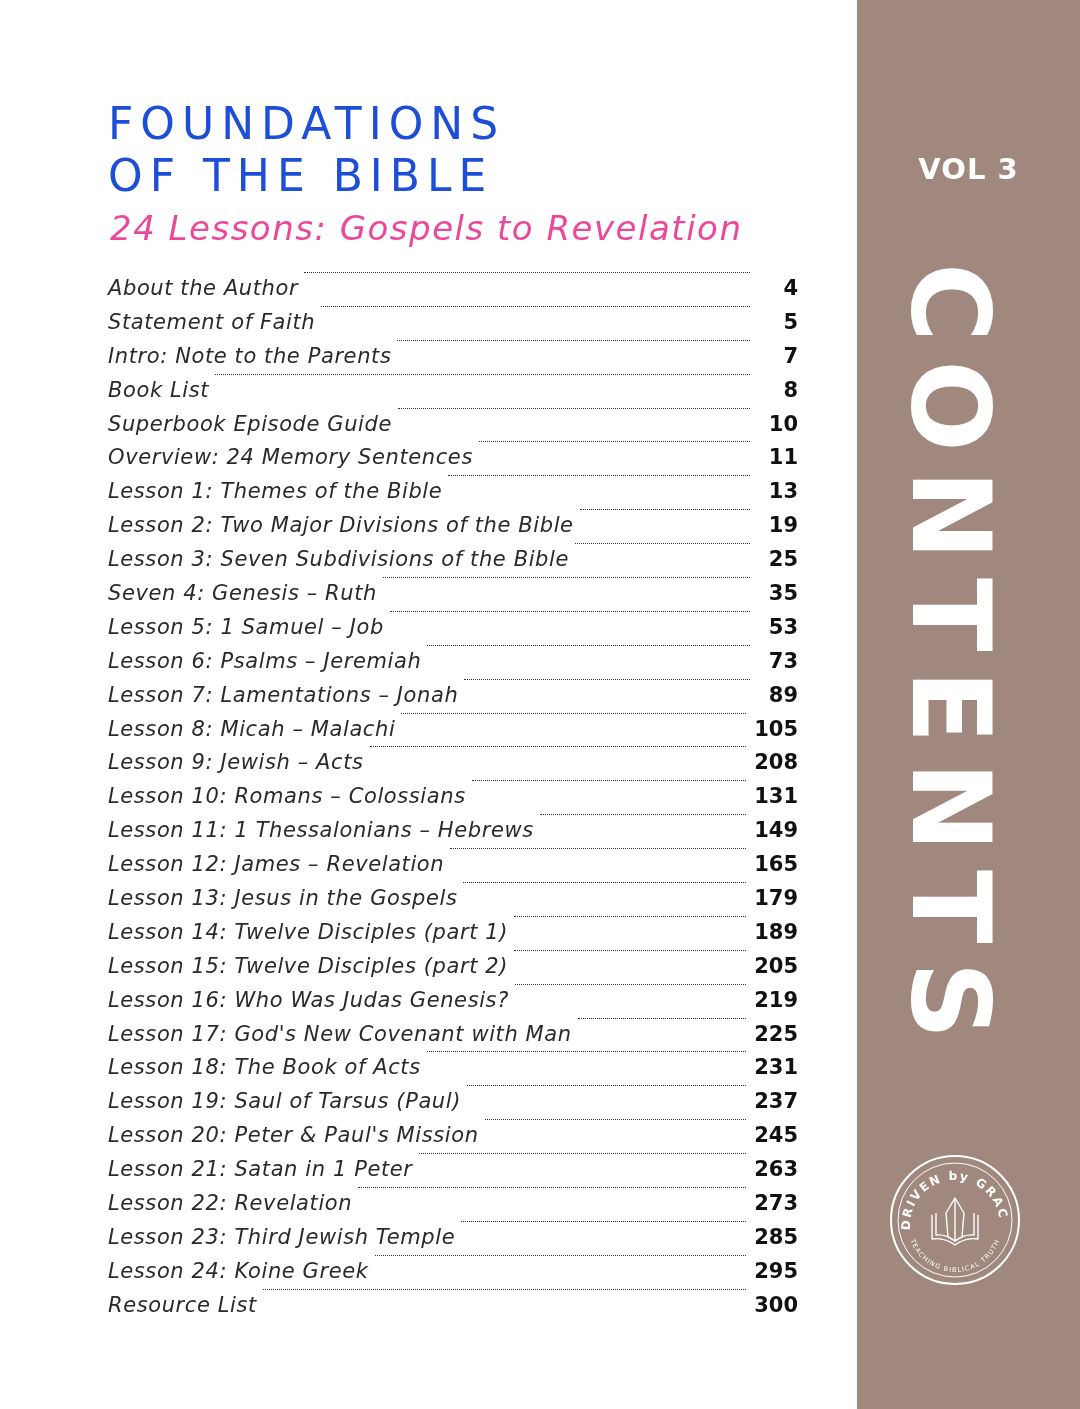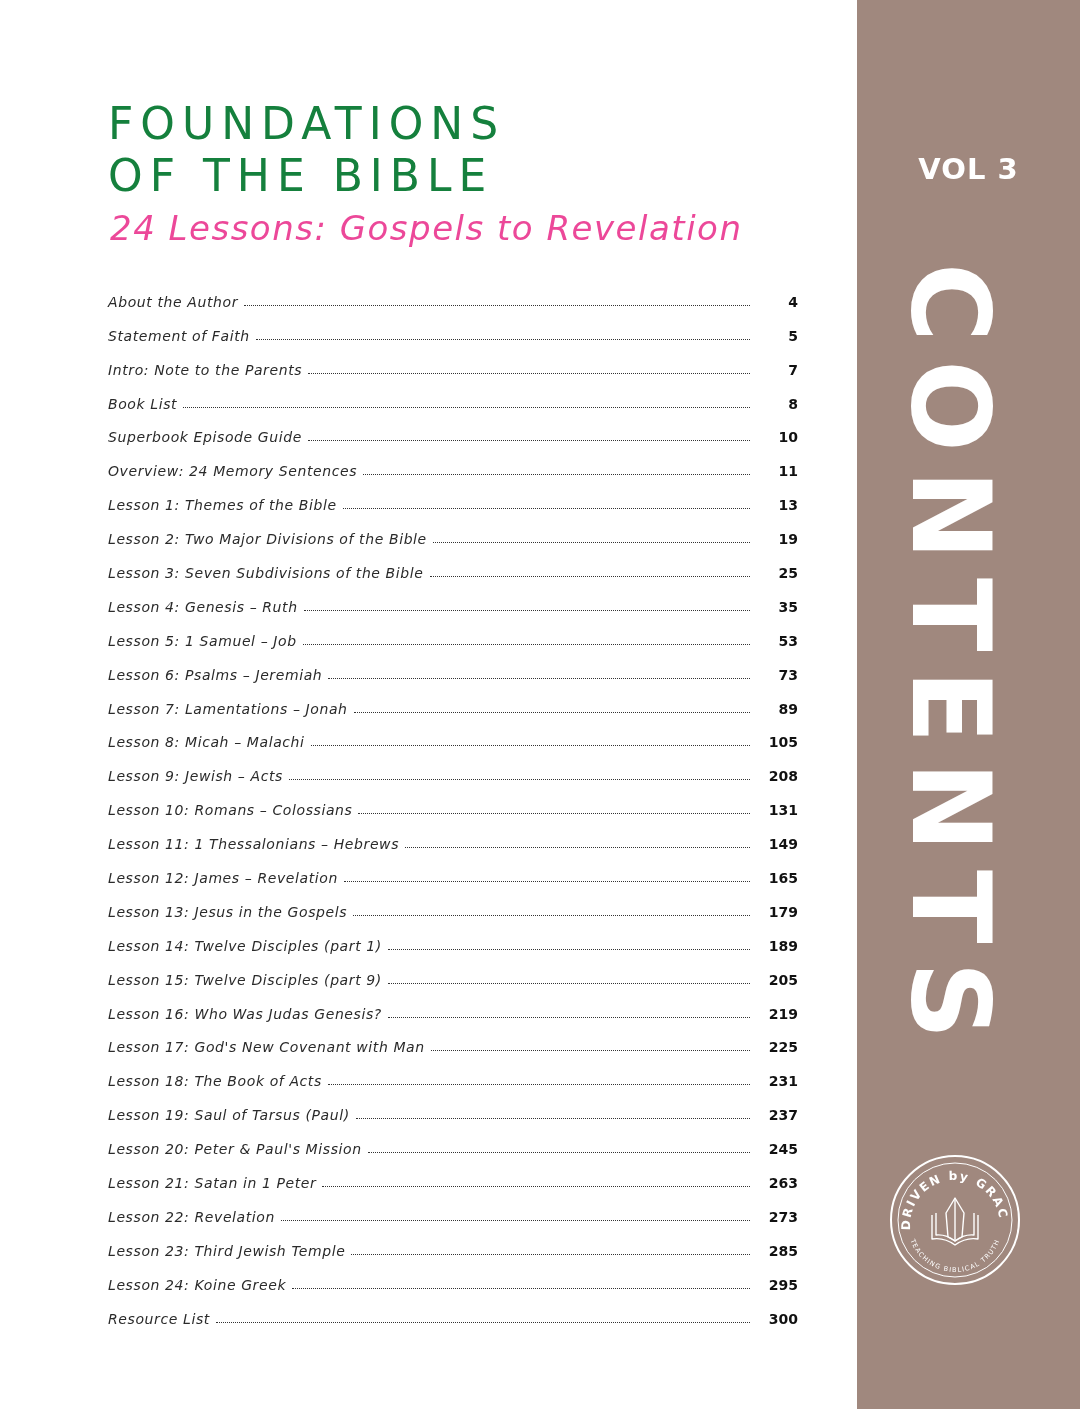--- a/index.html
+++ b/index.html
@@ -1,24 +1,24 @@
 <!DOCTYPE html>
 <html><head>
 <meta charset="utf-8">
 <style>
   html, body { margin:0; padding:0; }
   body { width:1080px; height:1409px; position:relative; background:#ffffff; overflow:hidden; font-family:"Liberation Sans", sans-serif; }
   .sidebar { position:absolute; left:857px; top:0; width:223px; height:1409px; background:#a0887e; }
   .vol { position:absolute; left:0; width:100%; top:152px; text-align:center; color:#fff; font-family:"DejaVu Sans", sans-serif; font-weight:bold; font-size:29px; letter-spacing:1px; }
   .contents { position:absolute; left:950px; top:660px; transform:translate(-50%,-50%) rotate(90deg); color:#fff; font-family:"DejaVu Sans", sans-serif; font-weight:bold; font-size:108px; letter-spacing:18px; white-space:nowrap; }
   .logo { position:absolute; left:888px; top:1153px; width:134px; height:134px; }
-  .title { position:absolute; left:108px; top:98px; color:#15803d; font-family:"DejaVu Sans", sans-serif; font-size:44px; letter-spacing:7px; line-height:52px; font-weight:500; }
+  .title { position:absolute; left:108px; top:98px; color:#1d4ed8; font-family:"DejaVu Sans", sans-serif; font-size:44px; letter-spacing:7px; line-height:52px; font-weight:500; }
   .subtitle { position:absolute; left:110px; top:208px; color:#ec4899; font-family:"DejaVu Sans", sans-serif; font-style:italic; font-size:34px; letter-spacing:1.5px; }
   .toc { position:absolute; left:108px; top:276px; width:690px; }
-  .row { display:flex; align-items:flex-end; height:33.9px; font-family:"DejaVu Sans", sans-serif; font-size:14px; color:#2a2a2a; }
+  .row { display:flex; align-items:flex-start; height:33.9px; font-family:"DejaVu Sans", sans-serif; font-size:21px; color:#2a2a2a; }
   .row .label { font-style:italic; letter-spacing:0.6px; white-space:nowrap; font-weight:300; }
   .row .dots { flex:1; border-bottom:1.6px dotted #333; margin:0 8px 0 6px; transform:translateY(-4px); }
   .row .page { font-weight:bold; color:#111; min-width:40px; text-align:right; }
 </style>
 </head>
 <body>
 
 <div class="title">
   <div>FOUNDATIONS</div>
   <div>OF THE BIBLE</div>
@@ -65,21 +65,21 @@
       <span class="label">Lesson 2: Two Major Divisions of the Bible</span>
       <span class="dots"></span>
       <span class="page">19</span>
     </div>
     <div class="row">
       <span class="label">Lesson 3: Seven Subdivisions of the Bible</span>
       <span class="dots"></span>
       <span class="page">25</span>
     </div>
     <div class="row">
-      <span class="label">Lesson 4: Genesis – Ruth</span>
+      <span class="label">Seven 4: Genesis – Ruth</span>
       <span class="dots"></span>
       <span class="page">35</span>
     </div>
     <div class="row">
       <span class="label">Lesson 5: 1 Samuel – Job</span>
       <span class="dots"></span>
       <span class="page">53</span>
     </div>
     <div class="row">
       <span class="label">Lesson 6: Psalms – Jeremiah</span>
@@ -120,21 +120,21 @@
       <span class="label">Lesson 13: Jesus in the Gospels</span>
       <span class="dots"></span>
       <span class="page">179</span>
     </div>
     <div class="row">
       <span class="label">Lesson 14: Twelve Disciples (part 1)</span>
       <span class="dots"></span>
       <span class="page">189</span>
     </div>
     <div class="row">
-      <span class="label">Lesson 15: Twelve Disciples (part 9)</span>
+      <span class="label">Lesson 15: Twelve Disciples (part 2)</span>
       <span class="dots"></span>
       <span class="page">205</span>
     </div>
     <div class="row">
       <span class="label">Lesson 16: Who Was Judas Genesis?</span>
       <span class="dots"></span>
       <span class="page">219</span>
     </div>
     <div class="row">
       <span class="label">Lesson 17: God's New Covenant with Man</span>

